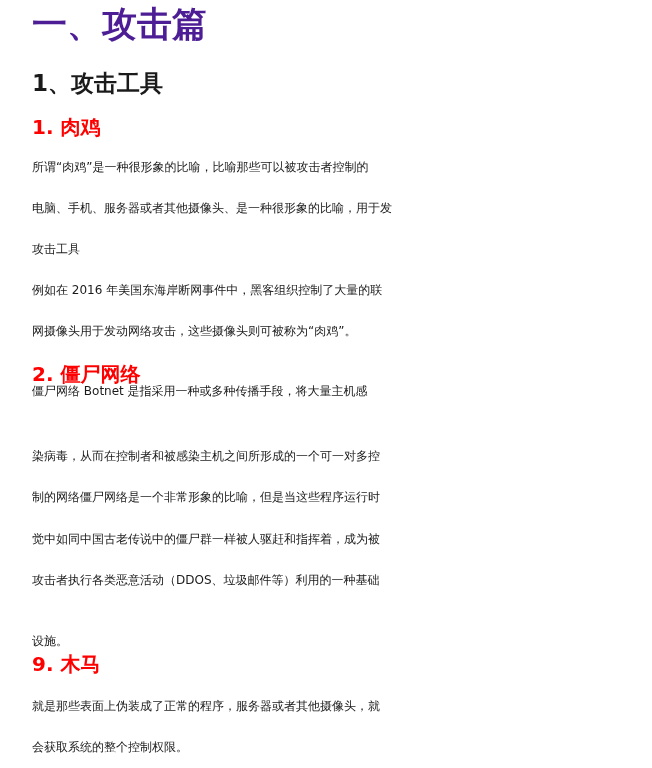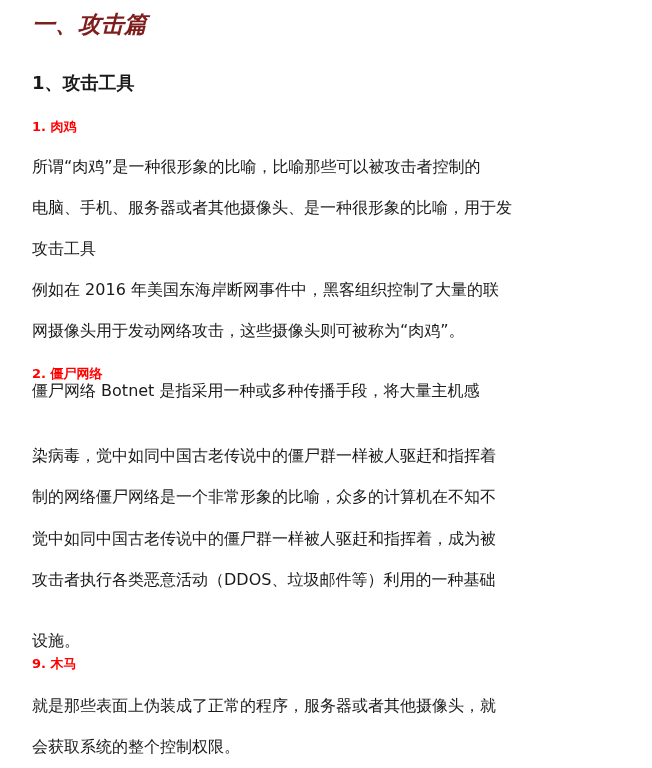--- a/index.html
+++ b/index.html
@@ -1,41 +1,41 @@
 <!DOCTYPE html>
 <html><head>
 <meta charset="utf-8">
 <style>
   html, body { margin:0; padding:0; background:#ffffff; }
   body { width:652px; height:768px; overflow:hidden; position:relative;
          font-family:"DejaVu Sans","Liberation Sans",sans-serif; color:#1a1a1a; }
   .page { position:absolute; left:32px; top:0; width:600px; }
-  .h1 { position:absolute; left:0; top:2px; font-size:23px; font-weight:bold; line-height:44px; color:#7f1d1d; white-space:nowrap;font-style:italic; }
-  .h2 { position:absolute; left:0; top:67px; font-size:18px; font-weight:bold; line-height:32px; color:#1a1a1a; white-space:nowrap; }
-  .h3 { position:absolute; left:0; font-size:13px; font-weight:bold; line-height:24px; color:#ff0000; white-space:nowrap; }
-  .line { position:absolute; left:0; font-size:16px; line-height:26px; color:#1a1a1a; white-space:nowrap; }
+  .h1 { position:absolute; left:0; top:2px; font-size:35px; font-weight:bold; line-height:44px; color:#4c1d95; white-space:nowrap; }
+  .h2 { position:absolute; left:0; top:67px; font-size:23px; font-weight:bold; line-height:32px; color:#1a1a1a; white-space:nowrap; }
+  .h3 { position:absolute; left:0; font-size:20px; font-weight:bold; line-height:24px; color:#ff0000; white-space:nowrap; }
+  .line { position:absolute; left:0; font-size:12px; line-height:26px; color:#1a1a1a; white-space:nowrap; }
 </style>
 </head>
 <body>
 
 <div class="page">
   <div class="h1">一、攻击篇</div>
   <div class="h2">1、攻击工具</div>
 
   <div class="h3" style="top:115px">1. 肉鸡</div>
   <div class="line" style="top:154px">所谓“肉鸡”是一种很形象的比喻，比喻那些可以被攻击者控制的</div>
   <div class="line" style="top:195px">电脑、手机、服务器或者其他摄像头、是一种很形象的比喻，用于发</div>
   <div class="line" style="top:236px">攻击工具</div>
   <div class="line" style="top:277px">例如在 2016 年美国东海岸断网事件中，黑客组织控制了大量的联</div>
   <div class="line" style="top:318px">网摄像头用于发动网络攻击，这些摄像头则可被称为“肉鸡”。</div>
 
   <div class="h3" style="top:362px">2. 僵尸网络</div>
   <div class="line" style="top:378px">僵尸网络  Botnet  是指采用一种或多种传播手段，将大量主机感</div>
-  <div class="line" style="top:443px">染病毒，觉中如同中国古老传说中的僵尸群一样被人驱赶和指挥着</div>
-  <div class="line" style="top:484px">制的网络僵尸网络是一个非常形象的比喻，众多的计算机在不知不</div>
+  <div class="line" style="top:443px">染病毒，从而在控制者和被感染主机之间所形成的一个可一对多控</div>
+  <div class="line" style="top:484px">制的网络僵尸网络是一个非常形象的比喻，但是当这些程序运行时</div>
   <div class="line" style="top:526px">觉中如同中国古老传说中的僵尸群一样被人驱赶和指挥着，成为被</div>
   <div class="line" style="top:567px">攻击者执行各类恶意活动（DDOS、垃圾邮件等）利用的一种基础</div>
   <div class="line" style="top:628px">设施。</div>
 
   <div class="h3" style="top:652px">9. 木马</div>
   <div class="line" style="top:693px">就是那些表面上伪装成了正常的程序，服务器或者其他摄像头，就</div>
   <div class="line" style="top:734px">会获取系统的整个控制权限。</div>
 </div>
 
 </body></html>

